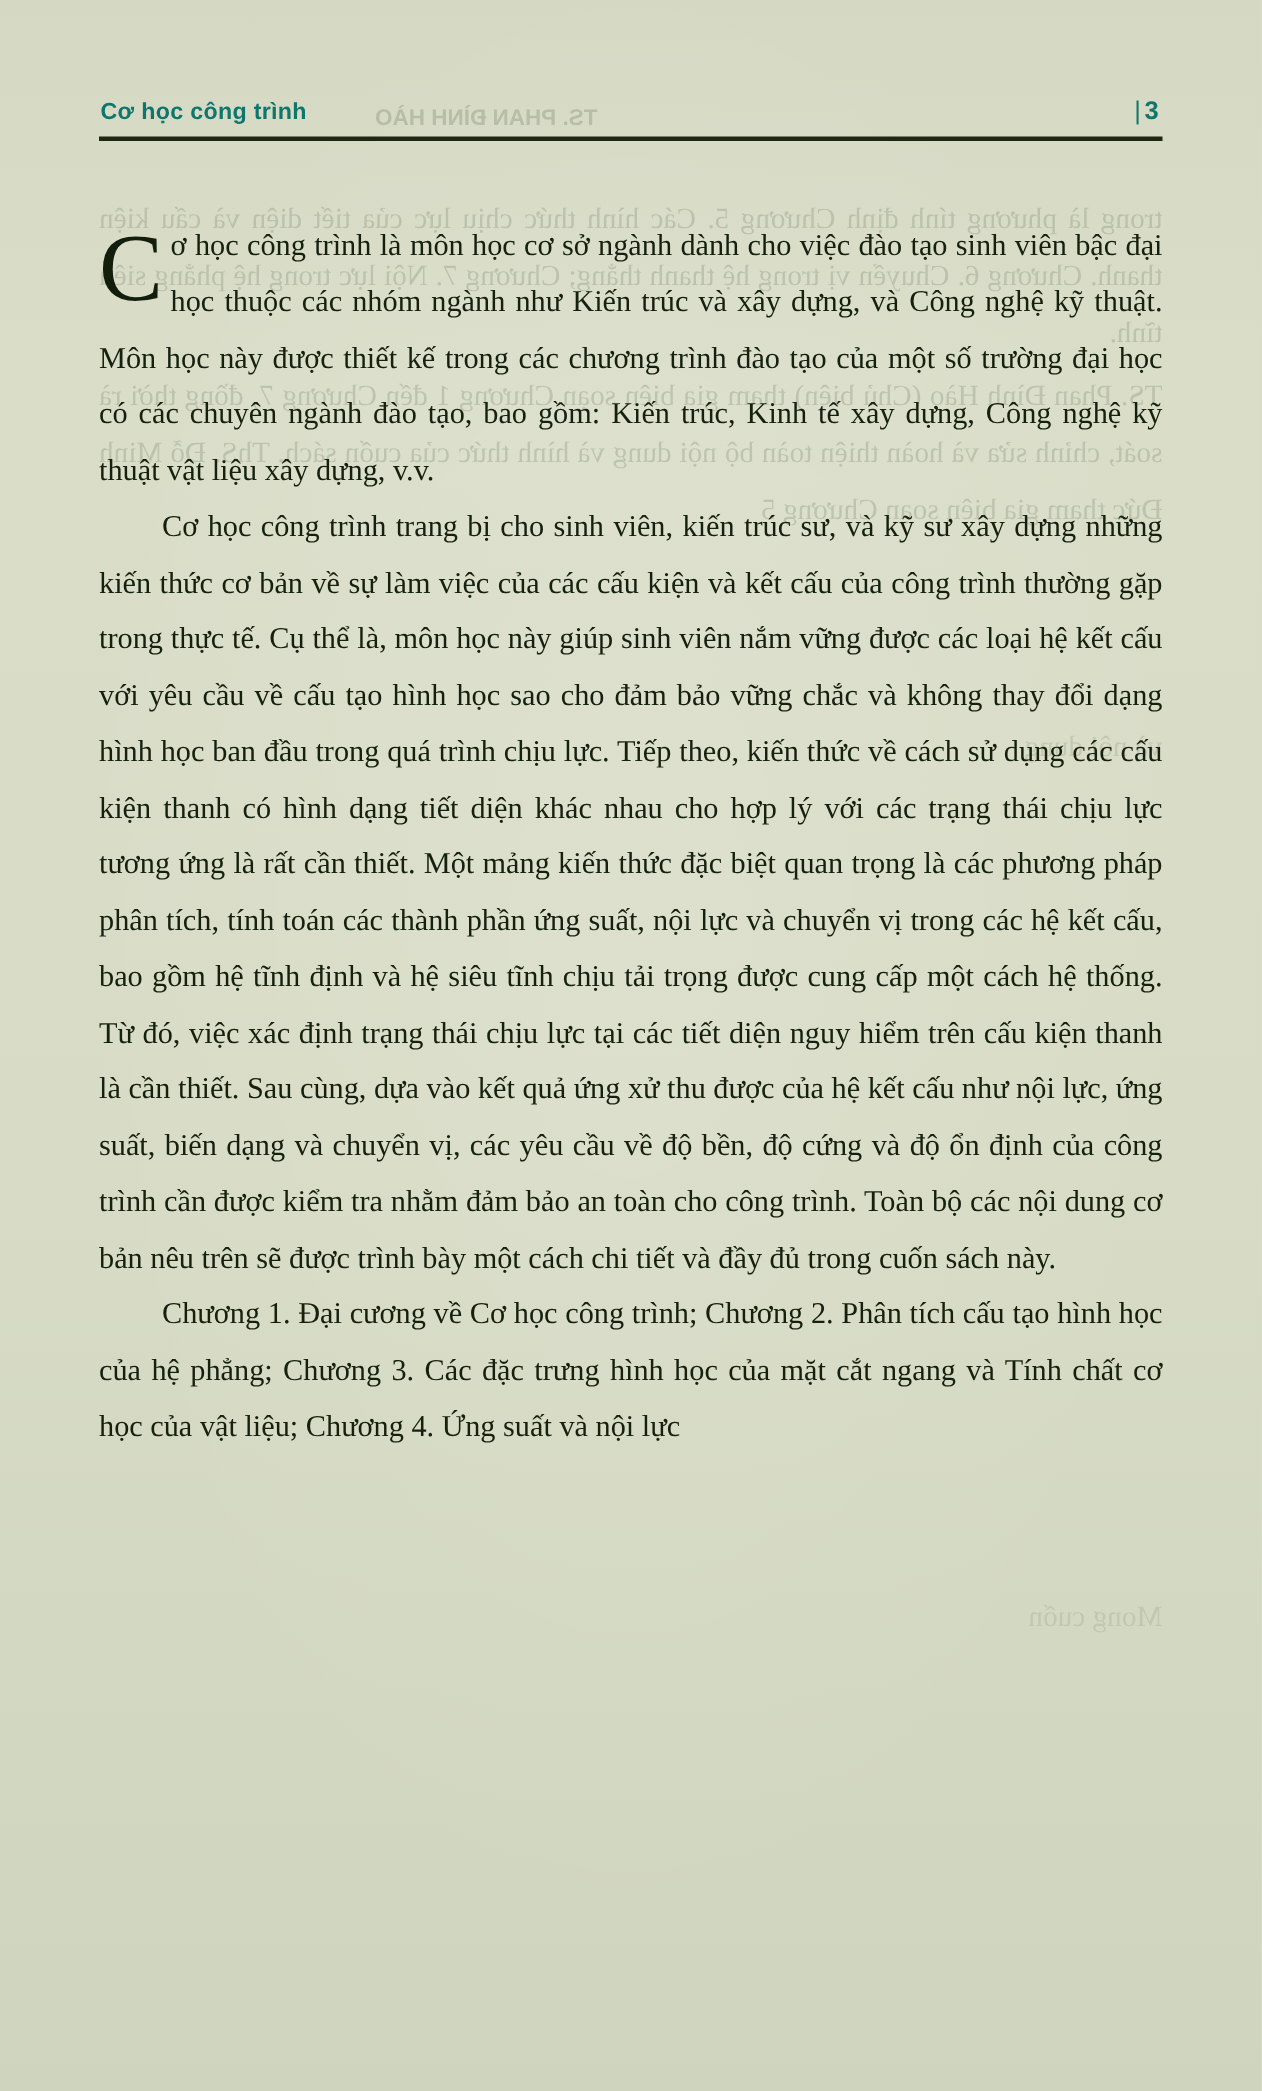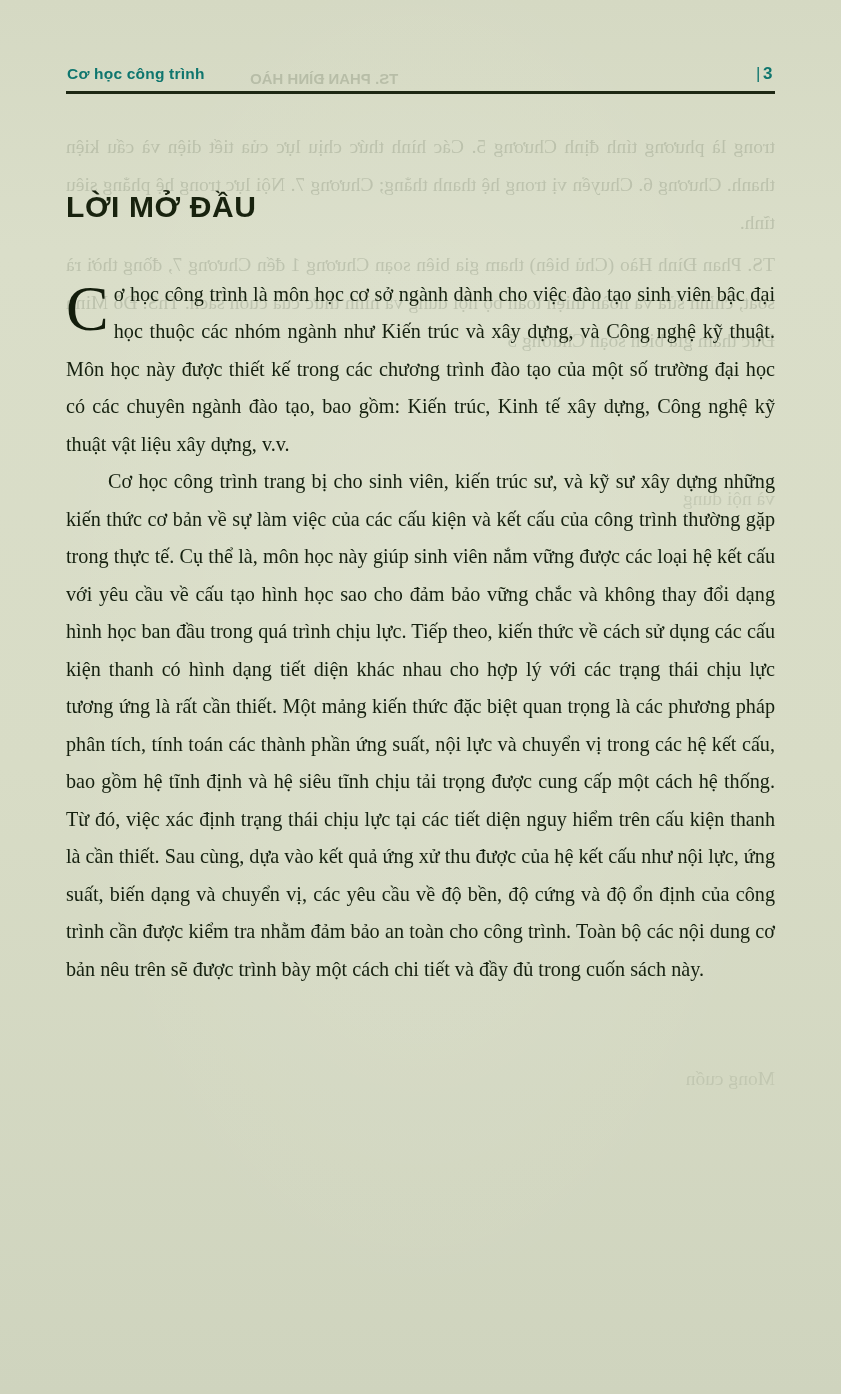--- a/index.html
+++ b/index.html
@@ -145,20 +145,20 @@
       <span class="bar">|</span><span>3</span>
     </span>
   </header>
   <div class="rule"></div>
 
   <div class="ghost g1">trong là phương tính định Chương 5. Các hình thức chịu lực của tiết diện và cấu kiện thanh. Chương 6. Chuyển vị trong hệ thanh thẳng; Chương 7. Nội lực trong hệ phẳng siêu tĩnh.</div>
   <div class="ghost g2">TS. Phan Đình Hào (Chủ biên) tham gia biên soạn Chương 1 đến Chương 7, đồng thời rà soát, chỉnh sửa và hoàn thiện toàn bộ nội dung và hình thức của cuốn sách. ThS. Đỗ Minh Đức tham gia biên soạn Chương 5</div>
   <div class="ghost g3">và nội dung</div>
   <div class="ghost g4">Mong cuốn</div>
 
-  <h1 class="title">LỜI MỞ ĐẦU</h1>
 
   <div class="body">
     <p class="first"><span class="dropcap">C</span><span>ơ học công trình là môn học cơ sở ngành dành cho việc đào tạo sinh viên bậc đại học thuộc các nhóm ngành như Kiến trúc và xây dựng, và Công nghệ kỹ thuật. Môn học này được thiết kế trong các chương trình đào tạo của một số trường đại học có các chuyên ngành đào tạo, bao gồm: Kiến trúc, Kinh tế xây dựng, Công nghệ kỹ thuật vật liệu xây dựng, v.v.</span></p>
     <p>Cơ học công trình trang bị cho sinh viên, kiến trúc sư, và kỹ sư xây dựng những kiến thức cơ bản về sự làm việc của các cấu kiện và kết cấu của công trình thường gặp trong thực tế. Cụ thể là, môn học này giúp sinh viên nắm vững được các loại hệ kết cấu với yêu cầu về cấu tạo hình học sao cho đảm bảo vững chắc và không thay đổi dạng hình học ban đầu trong quá trình chịu lực. Tiếp theo, kiến thức về cách sử dụng các cấu kiện thanh có hình dạng tiết diện khác nhau cho hợp lý với các trạng thái chịu lực tương ứng là rất cần thiết. Một mảng kiến thức đặc biệt quan trọng là các phương pháp phân tích, tính toán các thành phần ứng suất, nội lực và chuyển vị trong các hệ kết cấu, bao gồm hệ tĩnh định và hệ siêu tĩnh chịu tải trọng được cung cấp một cách hệ thống. Từ đó, việc xác định trạng thái chịu lực tại các tiết diện nguy hiểm trên cấu kiện thanh là cần thiết. Sau cùng, dựa vào kết quả ứng xử thu được của hệ kết cấu như nội lực, ứng suất, biến dạng và chuyển vị, các yêu cầu về độ bền, độ cứng và độ ổn định của công trình cần được kiểm tra nhằm đảm bảo an toàn cho công trình. Toàn bộ các nội dung cơ bản nêu trên sẽ được trình bày một cách chi tiết và đầy đủ trong cuốn sách này.</p>
+    <p>Chương 1. Đại cương về Cơ học công trình; Chương 2. Phân tích cấu tạo hình học của hệ phẳng; Chương 3. Các đặc trưng hình học của mặt cắt ngang và Tính chất cơ học của vật liệu; Chương 4. Ứng suất và nội lực</p>
   </div>
 
 </div>
 
 </body></html>

